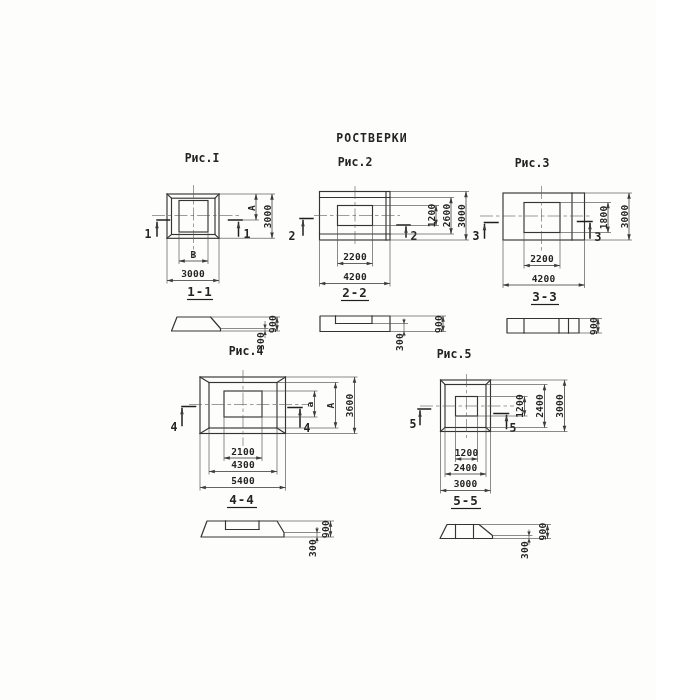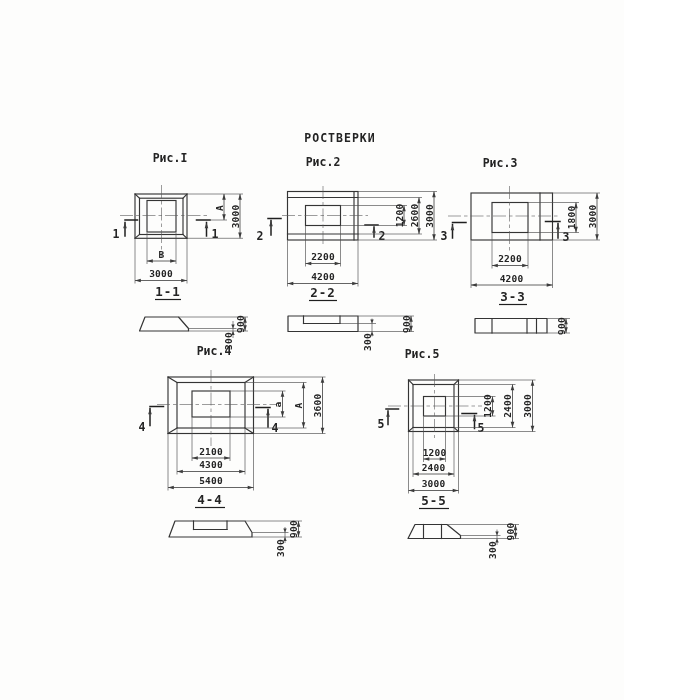--- a/index.html
+++ b/index.html
@@ -1,16 +1,16 @@
 <!DOCTYPE html>
 <html><head>
 <meta charset="utf-8">
 <style>
   html,body{margin:0;padding:0;background:#ffffff;}
-  .page{width:624px;height:700px;background:#fdfdfc;position:relative;overflow:hidden;}
+  .page{width:624px;height:700px;background:#fdfdfc;position:relative;overflow:hidden;padding-left:32px;}
   svg{display:block;}
   text{font-family:"DejaVu Sans Mono","Liberation Mono",monospace;fill:#242424;}
   .ol{stroke:#343434;stroke-width:1.15;fill:none;stroke-linecap:square;}
   .shape{stroke:#343434;stroke-width:1.2;fill:#fdfdfc;stroke-linejoin:round;}
   .thin{stroke:#4d4d4d;stroke-width:0.65;fill:none;}
   .dim{stroke:#3c3c3c;stroke-width:0.8;fill:none;}
   .cl{stroke:#5a5a5a;stroke-width:0.6;stroke-dasharray:13 3 3.5 3;fill:none;}
   .cut{stroke:#1f1f1f;stroke-width:1.5;fill:none;stroke-linecap:square;}
   .ul{stroke:#1f1f1f;stroke-width:1.2;}
   .num{font-size:9.5px;font-weight:bold;letter-spacing:0.2px;}

